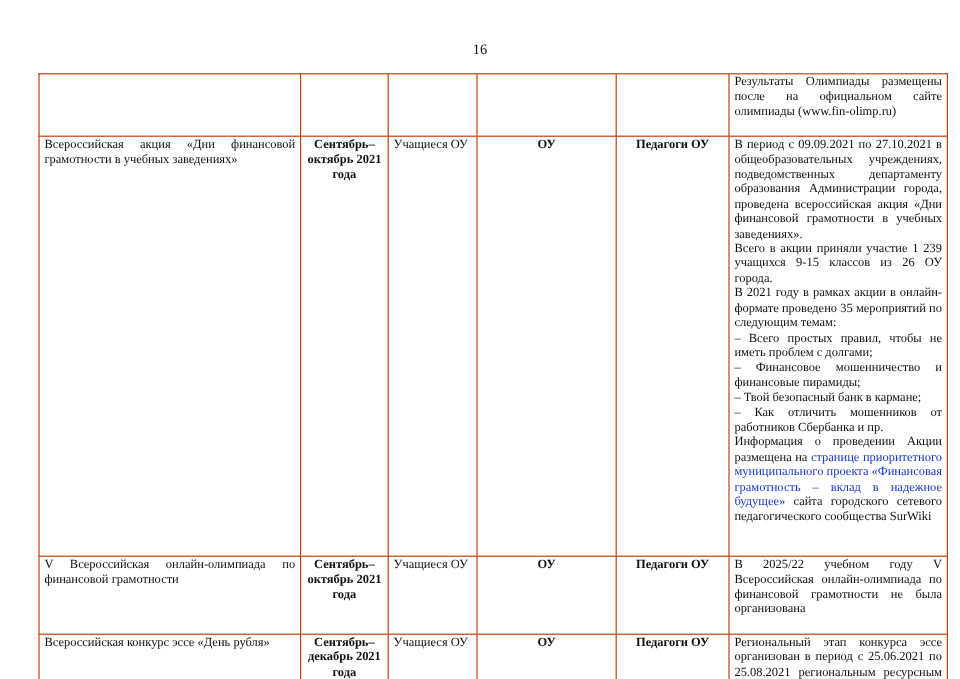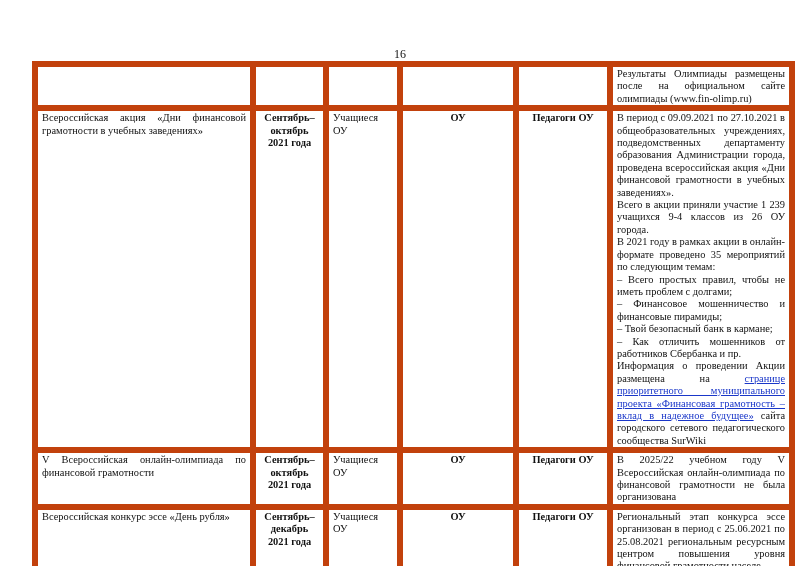--- a/index.html
+++ b/index.html
@@ -1,25 +1,25 @@
 <!DOCTYPE html>
 <html><head>
 <meta charset="utf-8">
 <style>
   html, body { margin:0; padding:0; background:#ffffff; }
   body { width:800px; height:566px; position:relative; overflow:hidden;
          font-family:"Liberation Serif", "DejaVu Serif", serif; color:#111; }
-  .page-num { position:absolute; top:34px; left:0; width:800px; text-align:center; font-size:12px;margin-top:13px; }
+  .page-num { position:absolute; top:34px; left:0; width:800px; text-align:center; font-size:12px; }
   table { position:absolute; left:32px; top:61px; border-collapse:collapse; table-layout:fixed;
           width:757px; font-size:10.4px; line-height:12.4px; }
-  td { border:6px solid #c2410c; vertical-align:top; padding:1px 4px 0 4px; }
+  td { border:1px solid #c2410c; vertical-align:top; padding:1px 4px 13px 4px; }
   td.c { text-align:center;font-weight:bold; }
   td.j { text-align:justify; }
   .para { display:block; text-align:justify; }
-  .link { color:#1a37c9; text-decoration:underline; }
+  .link { color:#1a37c9; }
   .r0 td { height:33px; }
   .r1 td { height:335px; }
   .r2 td { height:49px;margin-top:26px; }
   .r3 td { height:60px; }
 </style>
 </head>
 <body>
 
 <div class="page-num">16</div>
 
@@ -44,21 +44,21 @@
     </td>
   </tr>
   <tr class="r1">
     <td class="j">Всероссийская акция «Дни финансовой грамотности в учебных заведениях»</td>
     <td class="c">Сентябрь–октябрь 2021 года</td>
     <td>Учащиеся ОУ</td>
     <td class="c">ОУ</td>
     <td class="c">Педагоги ОУ</td>
     <td class="j">
       <span class="para">В период с 09.09.2021 по 27.10.2021 в общеобразовательных учреждениях, подведомственных департаменту образования Администрации города, проведена всероссийская акция «Дни финансовой грамотности в учебных заведениях».</span>
-      <span class="para">Всего в акции приняли участие 1 239 учащихся 9-4 классов из 26 ОУ города.</span>
+      <span class="para">Всего в акции приняли участие 1 239 учащихся 9-15 классов из 26 ОУ города.</span>
       <span class="para">В 2021 году в рамках акции в онлайн-формате проведено 35 мероприятий по следующим темам:</span>
       <span class="para">–  Всего простых правил, чтобы не иметь проблем с долгами;</span>
       <span class="para">–  Финансовое мошенничество и финансовые пирамиды;</span>
       <span class="para">–  Твой безопасный банк в кармане;</span>
       <span class="para">–  Как отличить мошенников от работников Сбербанка и пр.</span>
       <span class="para"><span>Информация о проведении Акции размещена на </span><a class="link">странице приоритетного муниципального проекта «Финансовая грамотность – вклад в надежное будущее»</a><span> сайта городского сетевого педагогического сообщества SurWiki</span></span>
     </td>
   </tr>
   <tr class="r2">
     <td class="j">V Всероссийская онлайн-олимпиада по финансовой грамотности</td>

